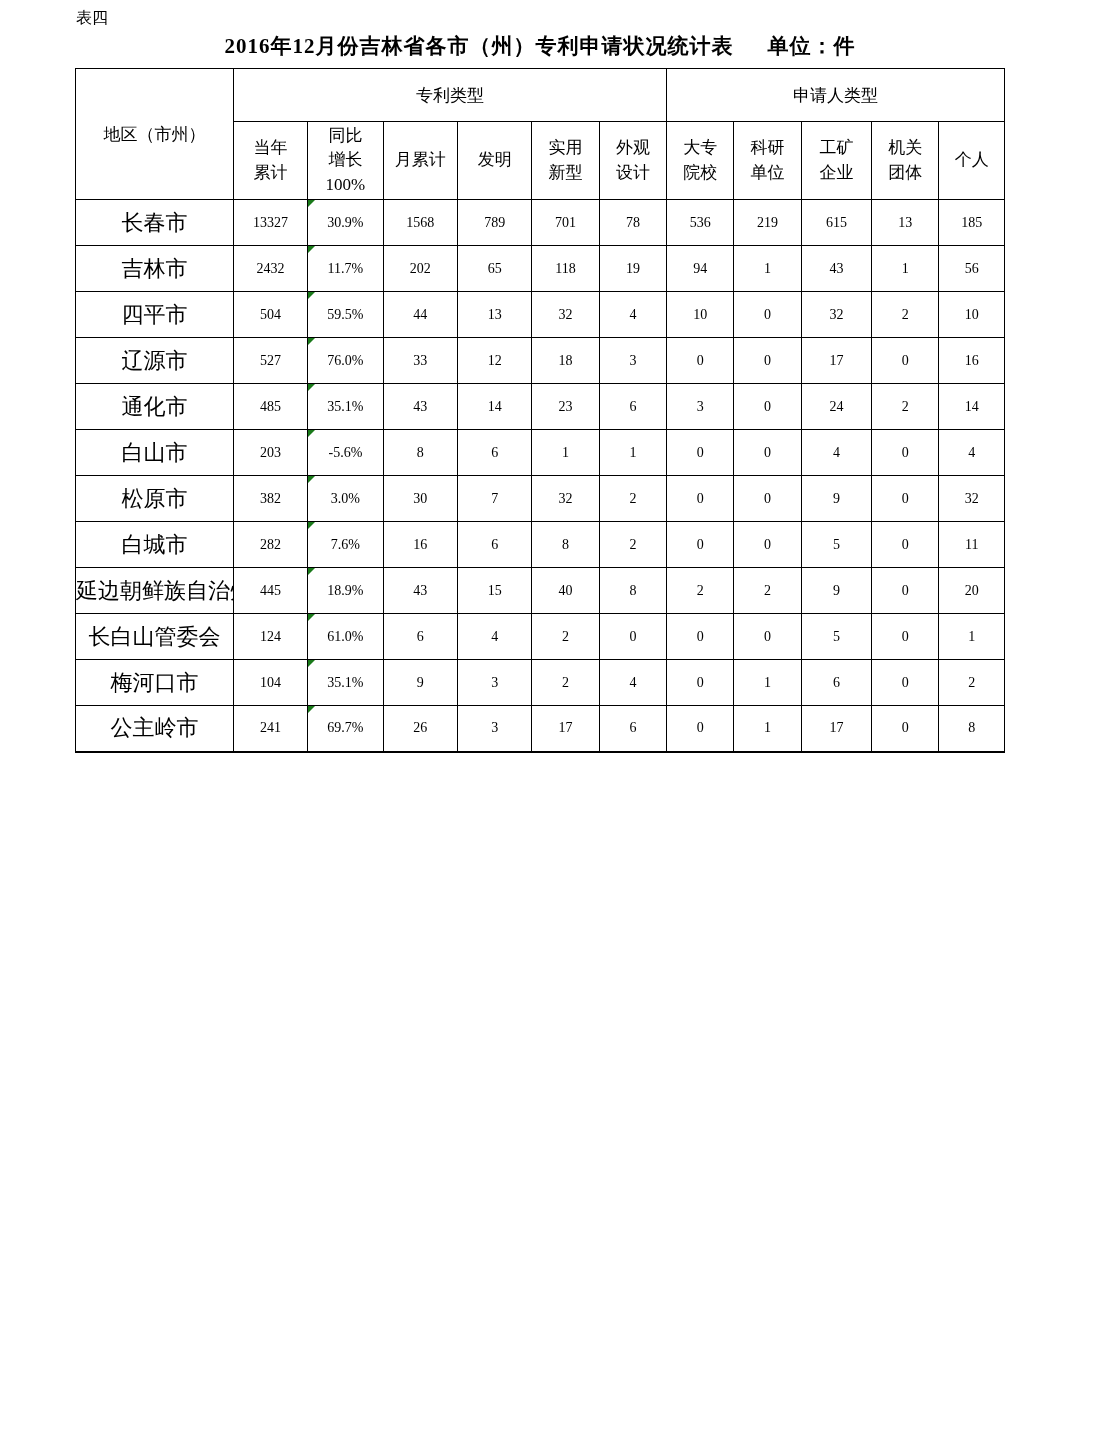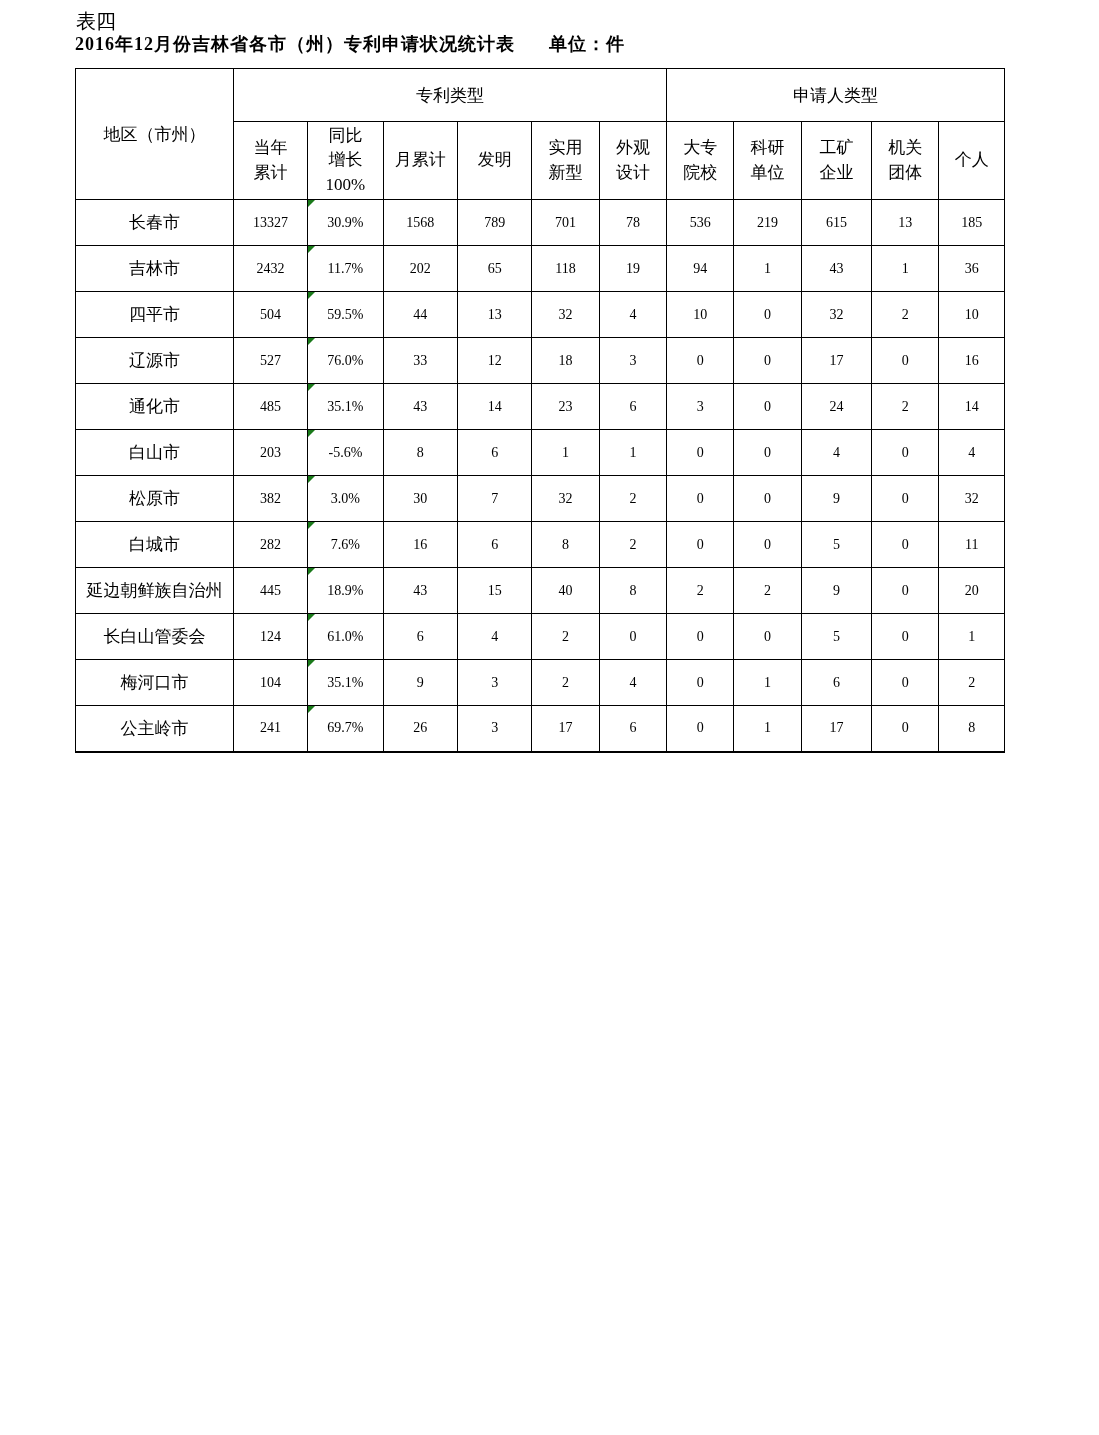--- a/index.html
+++ b/index.html
@@ -10,28 +10,29 @@
     height: 1435px;
     background: #ffffff;
     color: #000000;
     font-family: "Liberation Serif", "DejaVu Serif", serif;
     position: relative;
   }
   .corner-label {
     position: absolute;
     top: 8px;
     left: 76px;
-    font-size: 20px;
+    font-size: 16px;
   }
   .title-line {
     position: absolute;
     top: 32px;
     left: 75px;
     width: 930px;
-    font-size: 18px;
+    text-align: center;
+    font-size: 21px;
     font-weight: bold;
     letter-spacing: 1px;
     white-space: nowrap;
   }
   .title-line .unit { margin-left: 34px; }
   table.stat {
     position: absolute;
     top: 68px;
     left: 75px;
     border-collapse: collapse;
@@ -50,21 +51,21 @@
   }
   tr.group-row th { height: 53px; font-size: 17px; }
   tr.colhead-row th {
     height: 78px;
     font-size: 17px;
     line-height: 1.42;
     white-space: pre-line;
   }
   th.region-head { font-size: 17px; }
   tbody td { height: 46px; font-size: 14px; }
-  tbody td.region { font-size: 17px; white-space: nowrap; }
+  tbody td.region { font-size: 22px; white-space: nowrap; }
   td.flagged { position: relative; }
   td.flagged::before {
     content: "";
     position: absolute;
     top: 0;
     left: 0;
     width: 0;
     height: 0;
     border-top: 7px solid var(--flag);
     border-right: 7px solid transparent;
@@ -143,21 +144,21 @@
         <td>2432</td>
         <td class="flagged">11.7%</td>
         <td>202</td>
         <td>65</td>
         <td>118</td>
         <td>19</td>
         <td>94</td>
         <td>1</td>
         <td>43</td>
         <td>1</td>
-        <td>36</td>
+        <td>56</td>
       </tr>
       <tr>
         <td class="region">四平市</td>
         <td>504</td>
         <td class="flagged">59.5%</td>
         <td>44</td>
         <td>13</td>
         <td>32</td>
         <td>4</td>
         <td>10</td>

